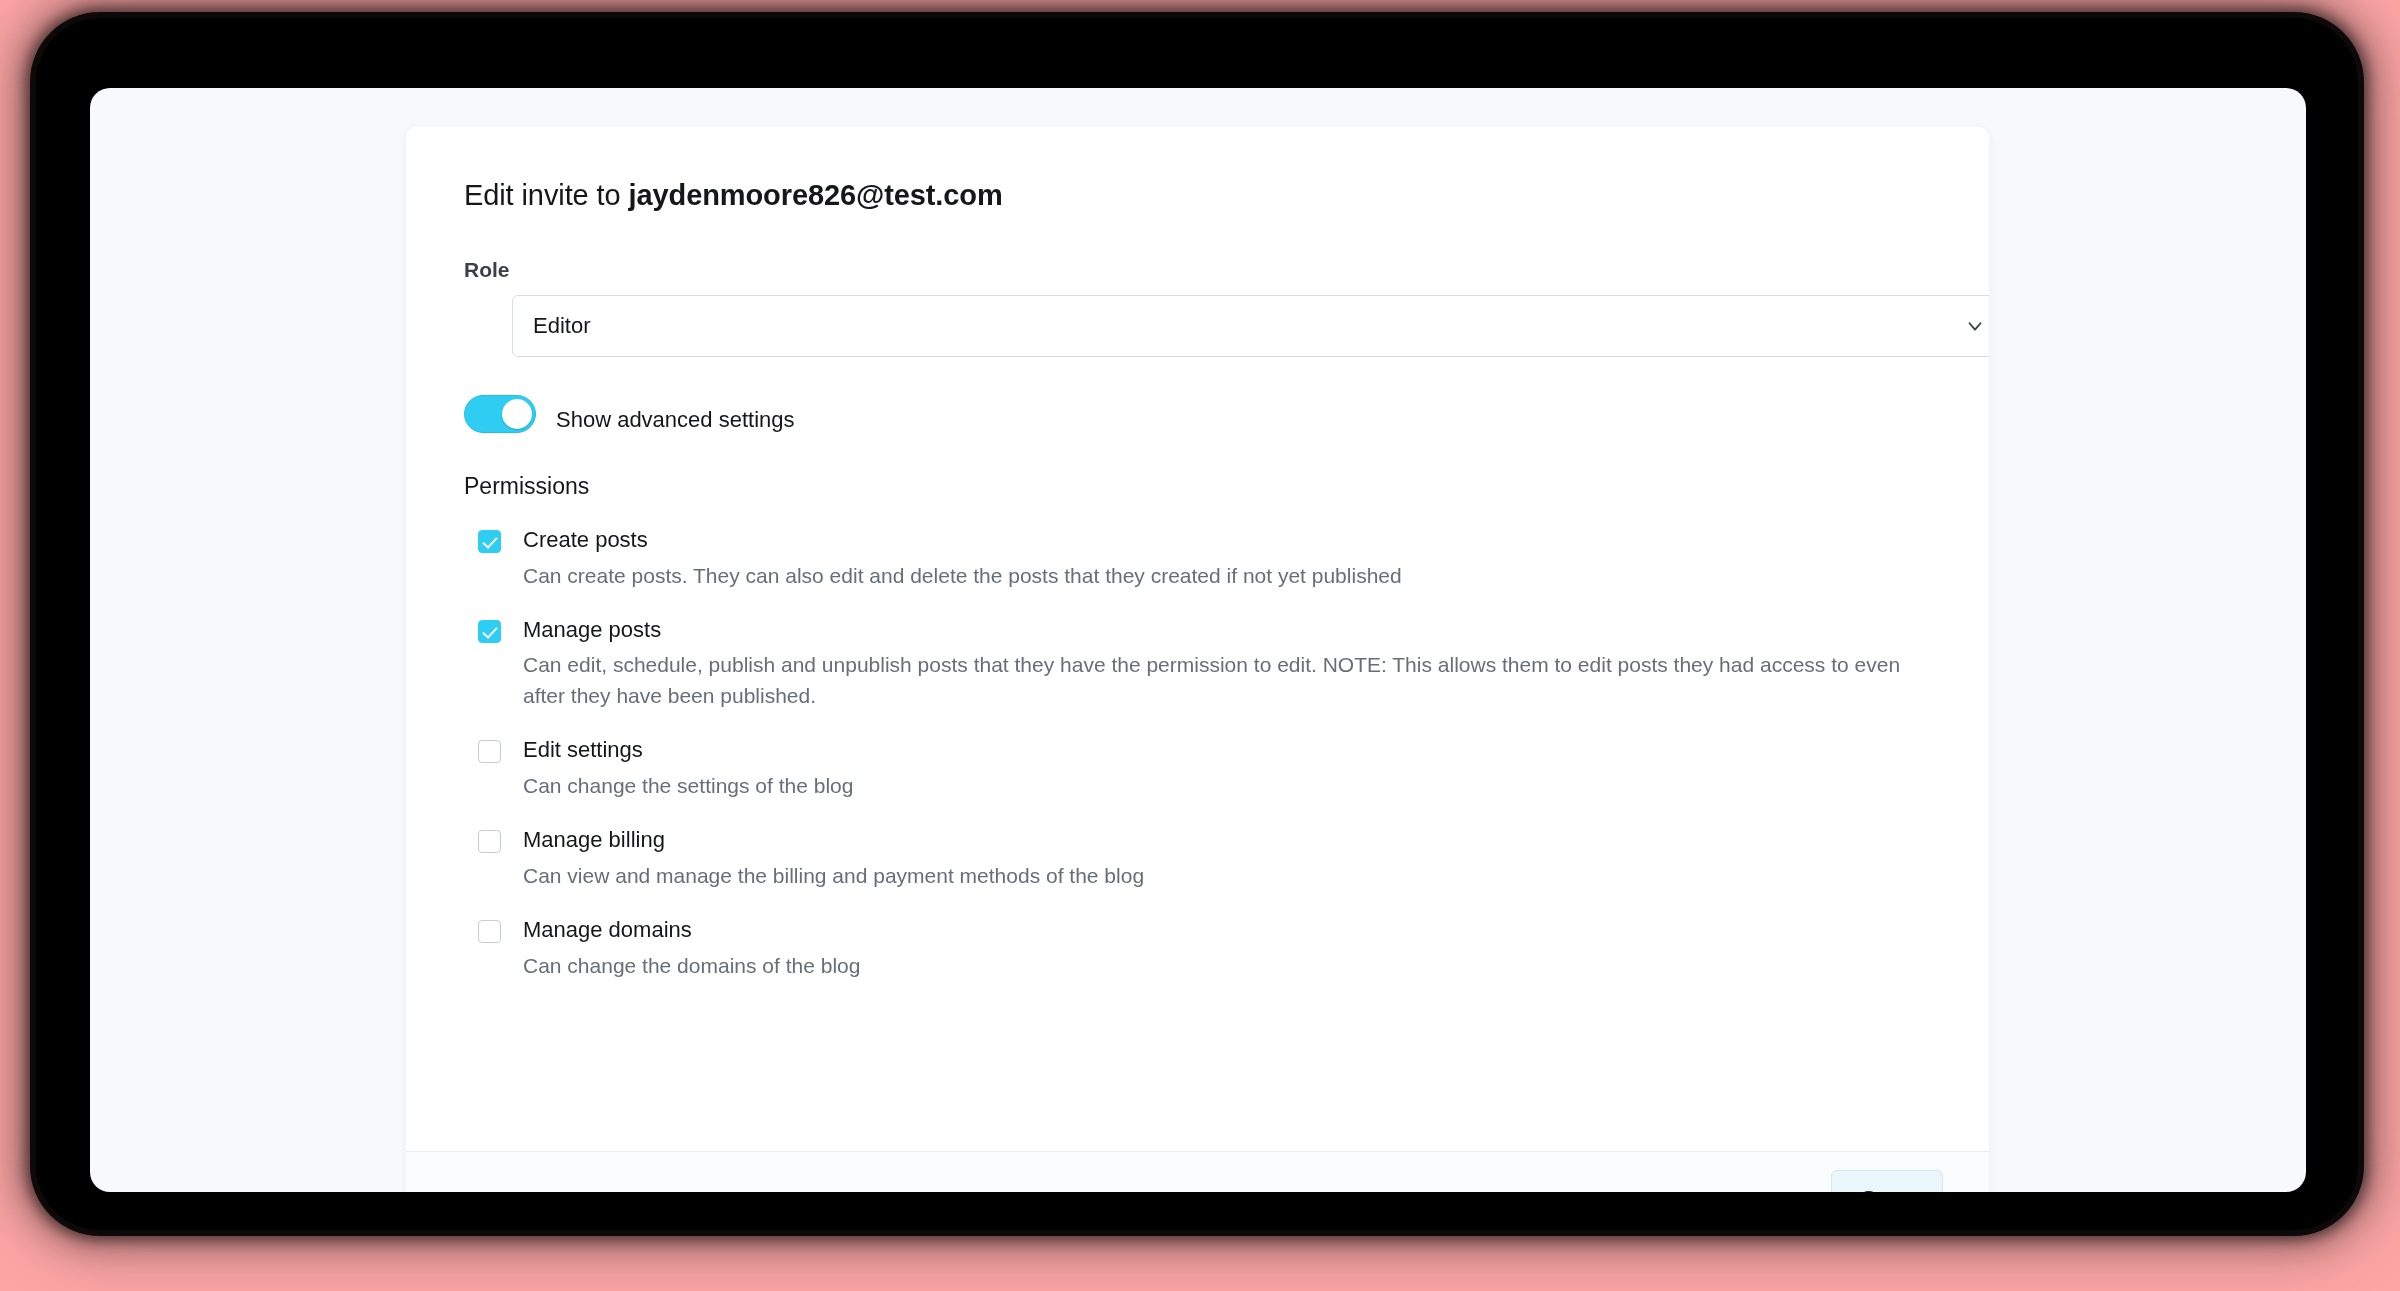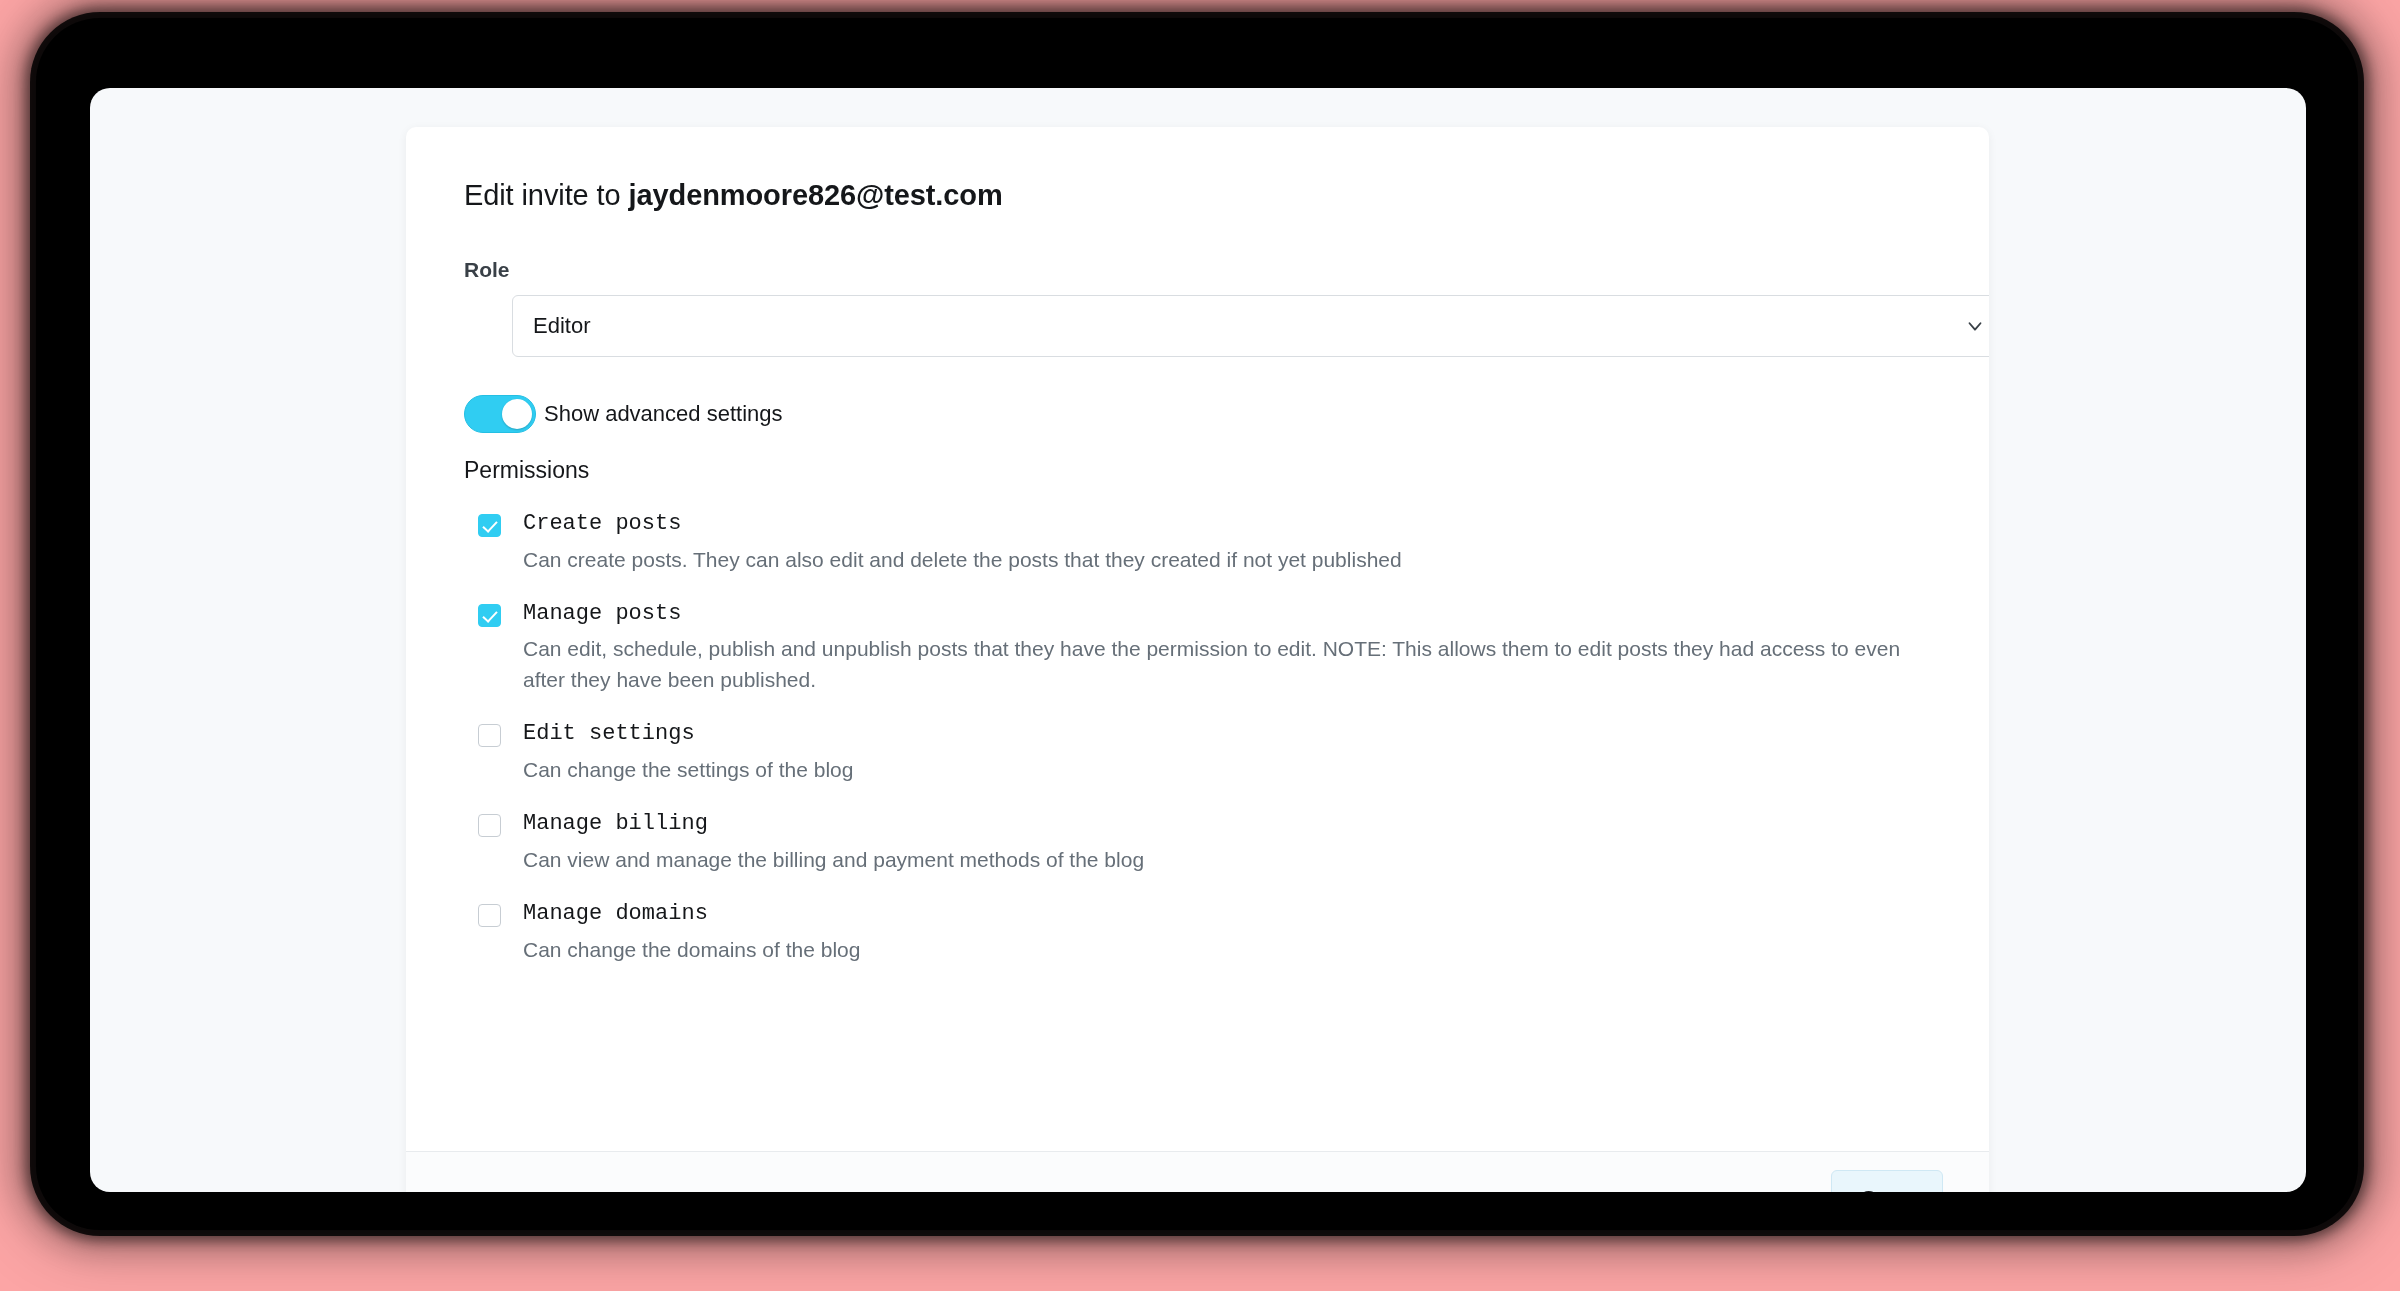--- a/index.html
+++ b/index.html
@@ -107,23 +107,23 @@
     right: 22px;
     top: 50%;
     transform: translateY(-50%);
     width: 22px;
     height: 22px;
     color: #394047;
   }
 
   .toggle-row {
     display: flex;
-    align-items: center;
-    gap: 8px;
-    margin-bottom: 24px;
+    align-items: flex-end;
+    gap: 20px;
+    margin-bottom: 40px;
   }
   .toggle {
     width: 72px;
     height: 38px;
     border-radius: 19px;
     background: #30cdf2;
     position: relative;
     box-sizing: border-box;
     border: 1px solid #24bfe3;
   }
@@ -180,21 +180,20 @@
     height: 12px;
     border: solid #ffffff;
     border-width: 0 2.6px 2.6px 0;
     transform: rotate(43deg);
   }
   .perm-name {
     font-size: 22px;
     color: #15171a;
     line-height: 1.25;
     margin-bottom: 7px;
-    font-family: Liberation Mono, monospace;
   }
   .perm-desc {
     font-size: 21px;
     color: #666f78;
     line-height: 1.45;
     max-width: 1450px;
   }
 
   .modal-footer {
     position: absolute;

